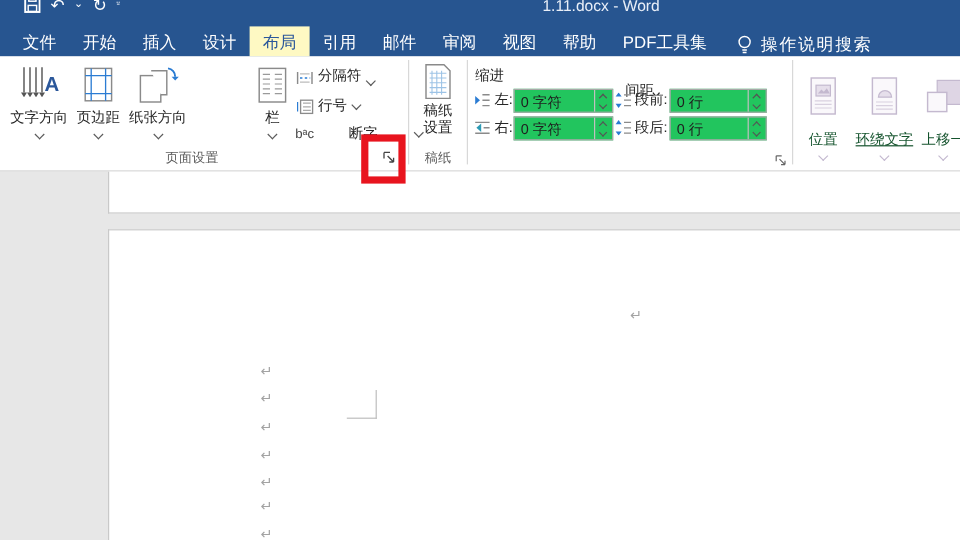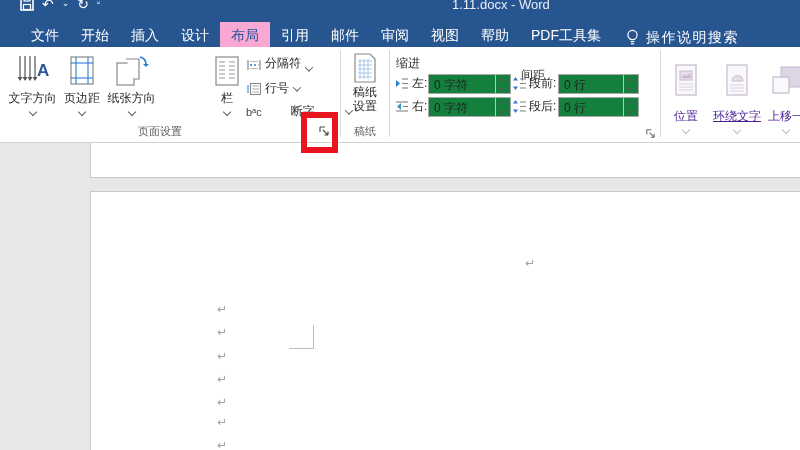--- a/index.html
+++ b/index.html
@@ -6,49 +6,49 @@
   .screen{position:relative;width:800px;height:450px;overflow:hidden;
     font-family:"Liberation Sans","DejaVu Sans",sans-serif;background:#e8e8e8;}
 
   
   .appbar{position:absolute;top:0;left:0;right:0;height:47px;background:#275590;}
   .qat{position:absolute;top:-4px;left:20px;display:flex;gap:8px;align-items:flex-start;color:#fff;}
   .qat .g{font-size:14px;line-height:17px;}
   .qat svg{display:block;}
   .qat .mini{font-size:9px;line-height:15px;}
   .wtitle{position:absolute;top:-3px;left:452px;color:#e9eff8;font-size:13px;white-space:nowrap;}
-  .tabs{position:absolute;top:22px;left:0;right:0;height:25px;display:flex;padding-left:20px;align-items:flex-end;}
+  .tabs{position:absolute;top:22px;left:0;right:0;height:25px;display:flex;padding-left:8px;align-items:flex-end;}
   .tab{height:25px;line-height:27px;padding:0 11px;font-size:14px;color:#fff;white-space:nowrap;cursor:default;}
-  .tab.active{background:#f9a8d4;color:#2b579a;}
+  .tab.active{background:#fef9c3;color:#2b579a;}
   .tellme{display:flex;align-items:flex-end;margin-left:14px;height:25px;color:#fff;}
   .tellme .lbl{font-size:14px;letter-spacing:1.5px;margin-left:7px;}
 
   
   .ribbon{position:absolute;top:47px;left:0;right:0;height:95px;background:#fff;border-bottom:1px solid #d0d0d0;}
   .bigbtn{position:absolute;top:4px;text-align:center;color:#262626;font-size:12px;cursor:default;}
   .bigbtn .ic{height:40px;display:flex;align-items:center;justify-content:center;}
   .bigbtn .blbl{line-height:14px;white-space:nowrap;}
   .chev{width:5px;height:5px;border-right:1px solid #5c5c5c;border-bottom:1px solid #5c5c5c;
     transform:rotate(45deg);margin:4px auto 0;}
   .smallrow{position:absolute;display:flex;align-items:center;font-size:12px;color:#262626;white-space:nowrap;}
   .smallrow .ic{margin-right:3px;display:flex;}
   .smallrow .chev{margin:0 0 0 5px;transform:rotate(45deg) translate(-1px,-1px);}
   .gsep{position:absolute;top:3px;height:87px;width:1px;background:#d8d8d8;}
   .grouplabel{position:absolute;top:77px;font-size:11px;color:#5d5d5d;text-align:center;white-space:nowrap;}
   .launcher{position:absolute;width:14px;height:14px;display:flex;align-items:center;justify-content:center;cursor:pointer;}
   .hl-red{position:absolute;left:301px;top:65px;width:37px;height:41px;border:6px solid #e8141e;
     box-sizing:border-box;z-index:40;}
   .hdr{position:absolute;font-size:12px;color:#262626;}
-  .spinbox{position:absolute;height:20px;border:1px solid #a8a8a8;background:#15803d;display:flex;box-sizing:border-box;}
+  .spinbox{position:absolute;height:20px;border:1px solid #a8a8a8;background:#22c55e;display:flex;box-sizing:border-box;}
   .spinval{flex:1;font-size:12px;color:#1f1f1f;padding:2px 0 0 5px;white-space:nowrap;}
   .spinbtns{width:14px;border-left:1px solid #c0c0c0;display:flex;flex-direction:column;}
   .spinbtns div{flex:1;position:relative;}
   .cu{position:absolute;left:4px;top:4px;width:4px;height:4px;border-left:1px solid #555;border-top:1px solid #555;transform:rotate(45deg);}
   .cd{position:absolute;left:4px;top:1px;width:4px;height:4px;border-right:1px solid #555;border-bottom:1px solid #555;transform:rotate(45deg);}
-  .dis{color:#4c1d95;text-align:center;}
+  .dis{color:#14532d;text-align:center;}
   .dis .chev{border-color:#c3b8cf;}
   .bigbtn.tall .ic{height:56px;}
 
   
   .docarea{position:absolute;top:143px;left:0;right:0;bottom:0;background:#e7e7e7;}
   .page1{position:absolute;left:90px;top:0;right:0;height:34px;background:#fff;
     border-left:1px solid #c9c9c9;border-bottom:1px solid #c9c9c9;}
   .page2{position:absolute;left:90px;top:48px;right:0;bottom:0;background:#fff;
     border-left:1px solid #c9c9c9;border-top:1px solid #c9c9c9;}
   .cropv{position:absolute;left:222px;top:133px;width:1px;height:24px;background:#bdbdbd;}

